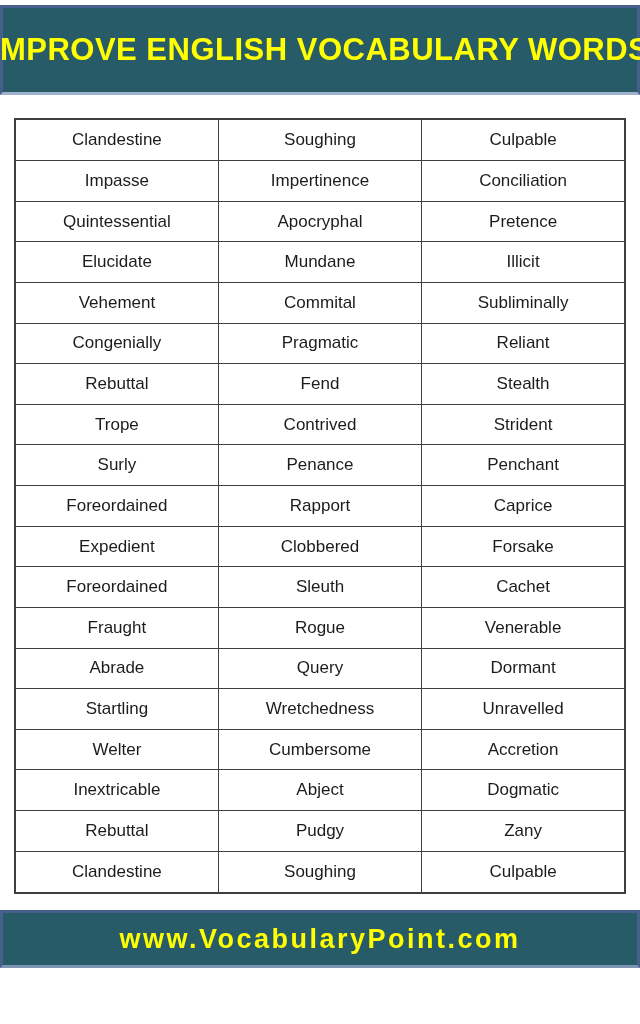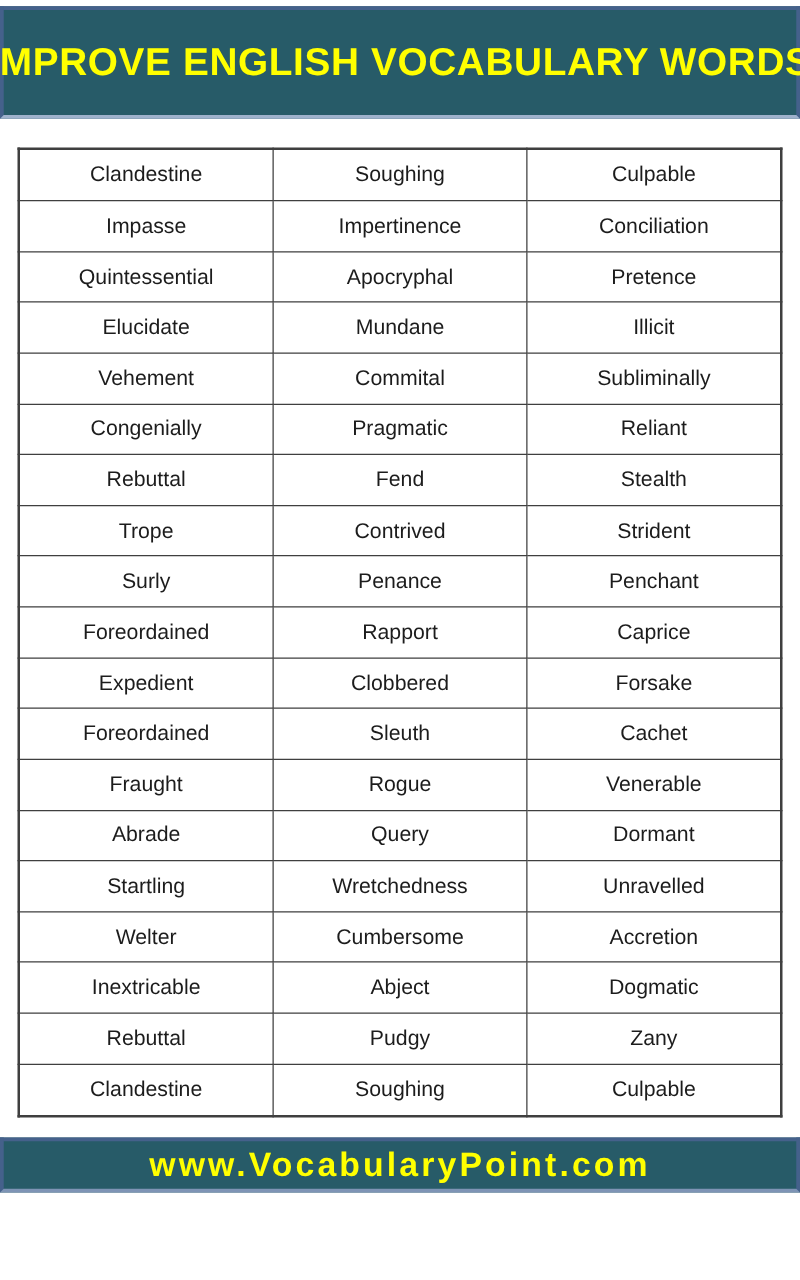--- a/index.html
+++ b/index.html
@@ -50,21 +50,21 @@
     vertical-align: middle;
     font-size: 17px;
     color: #1C1C1C;
     background: #ffffff;
   }
   table.word-table {
     border: 2px solid var(--table-border, #3F3F3F);
   }
   .footer-banner {
     margin-top: 16px;
-    height: 44px;
+    height: 58px;
     width: 100%;
     background: var(--banner-bg, #275B68);
     border: 3px solid var(--banner-border, #45618B);
     border-bottom-color: #7E94B5;
     display: flex;
     align-items: center;
     justify-content: center;
   }
   .footer-banner span {
     color: var(--accent-yellow, #FFFF00);

